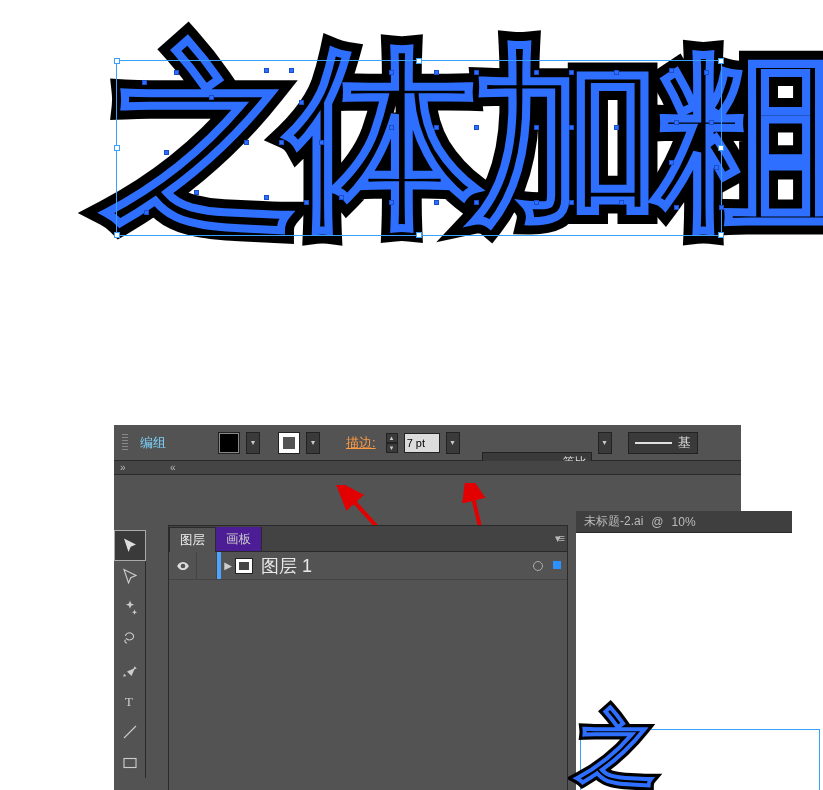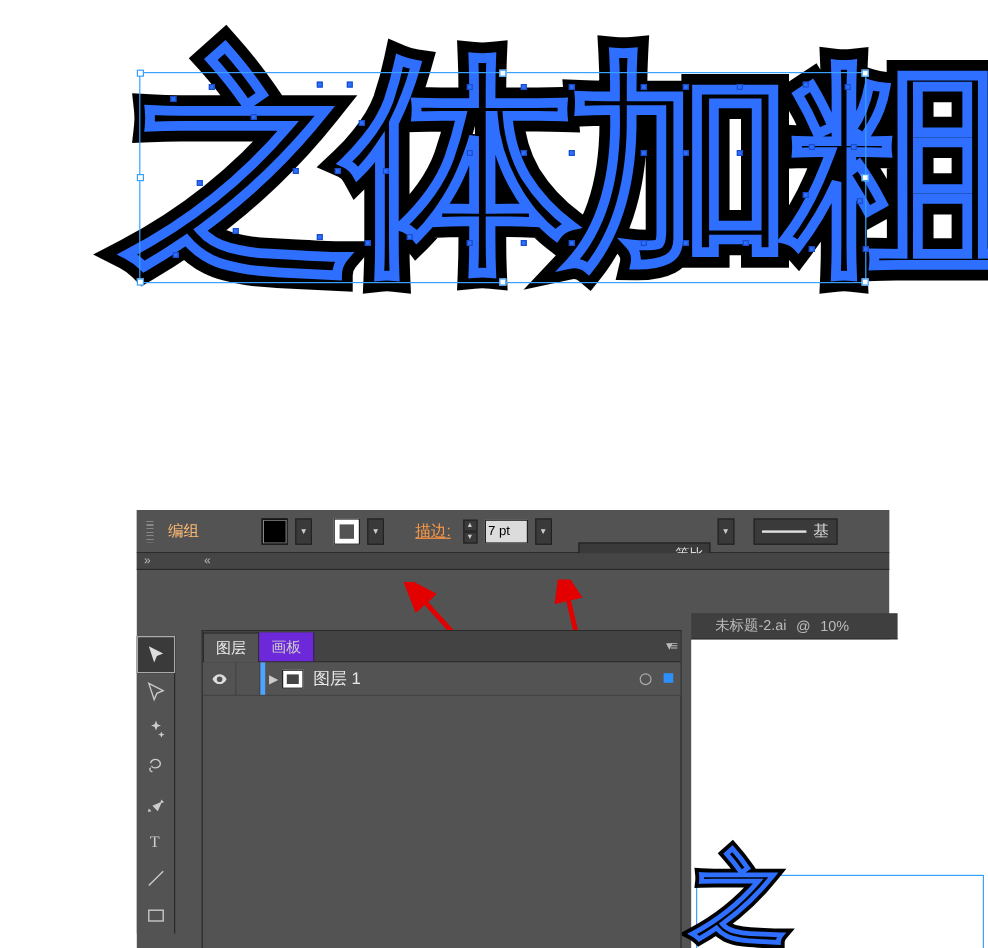--- a/index.html
+++ b/index.html
@@ -97,21 +97,21 @@
     }
     .controlbar {
       height: 36px;
       background: #535353;
       display: flex;
       align-items: center;
       padding-left: 8px;
       border-bottom: 1px solid #2a2a2a;
       gap: 6px;
     }
-    .cb-label { color: #fdba74; font-size: 13px; margin-right: 6px; }
+    .cb-label { color: #7dd3fc; font-size: 13px; margin-right: 6px; }
     .cb-grip {
       width: 6px; height: 18px;
       background: repeating-linear-gradient(to bottom, #888 0 1px, transparent 1px 3px);
       margin-right: 6px;
     }
     .swatch-box {
       width: 22px; height: 22px;
       background: #000;
       border: 1px solid #222;
       box-shadow: inset 0 0 0 1px #888;
@@ -212,44 +212,44 @@
     }
     .tool svg { width: 18px; height: 18px; }
     
     .doc-tab-bar {
       position: absolute;
       left: 462px; top: 86px;
       height: 22px;
       background: #3f3f3f;
       border-bottom: 1px solid #2a2a2a;
       display: flex; align-items: center;
-      padding: 0 20px;
+      padding: 0 8px;
       gap: 8px;
       color: #bbb; font-size: 12px;
-      width: 172px;
+      width: 216px;
     }
     
     .layers-panel {
       position: absolute;
       left: 54px; top: 100px;
       width: 400px; height: 270px;
       background: #535353;
       border: 1px solid #2a2a2a;
     }
     .layers-tabs {
       height: 26px;
       background: #434343;
       display: flex; align-items: flex-end;
       border-bottom: 1px solid #2a2a2a;
       position: relative;
     }
     .layer-tab {
       padding: 4px 10px 3px; font-size: 12.5px;
       color: #ccc;
-      background: #6d28d9;
+      background: #4c1d95;
       border-right: 1px solid #2a2a2a;
     }
     .layer-tab.active {
       background: #535353;
       color: #eee;
       border-top: 1px solid #2a2a2a;
       border-left: 1px solid #2a2a2a;
       margin-bottom: -1px;
     }
     .layers-tabs .menu-icn {
@@ -275,21 +275,21 @@
     .layer-row .tri {
       width: 14px; text-align: center; color: #ccc; font-size: 10px;
     }
     .layer-row .thumb {
       width: 18px; height: 16px; background: #fff; border: 1px solid #222;
       display: inline-block;
     }
     .layer-row .thumb-inner {
       width: 10px; height: 8px; background: #444; margin: 3px auto 0;
     }
-    .layer-row .lname { margin-left: 8px; color: #e8e8e8; font-size: 14px; }
+    .layer-row .lname { margin-left: 8px; color: #e8e8e8; font-size: 18px; }
     .layer-row .targ {
       position: absolute; right: 24px; top: 9px;
       width: 10px; height: 10px; border: 1px solid #aaa; border-radius: 50%;
     }
     .layer-row .sel {
       position: absolute; right: 6px; top: 9px;
       width: 8px; height: 8px; background: #2e8fff;
     }
     .layer-row .bar {
       width: 4px; height: 100%; background: #4da3ff;

